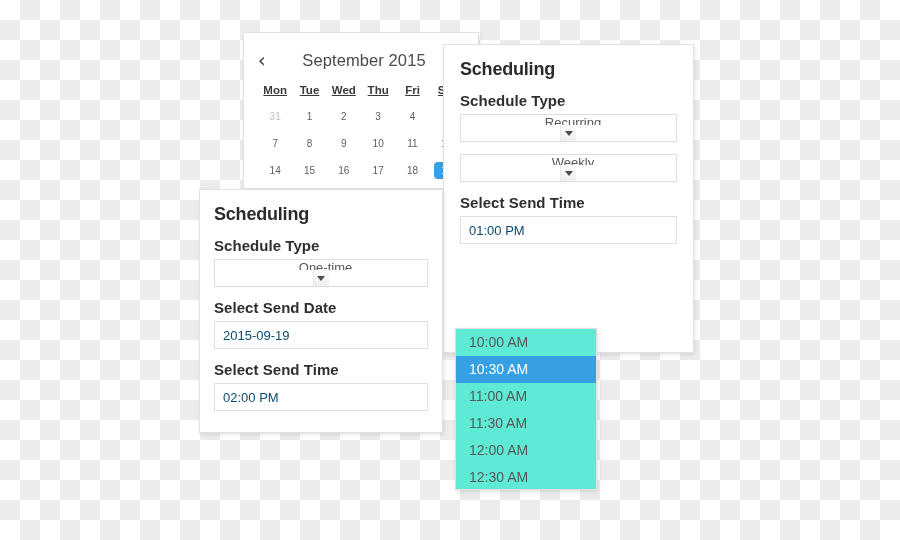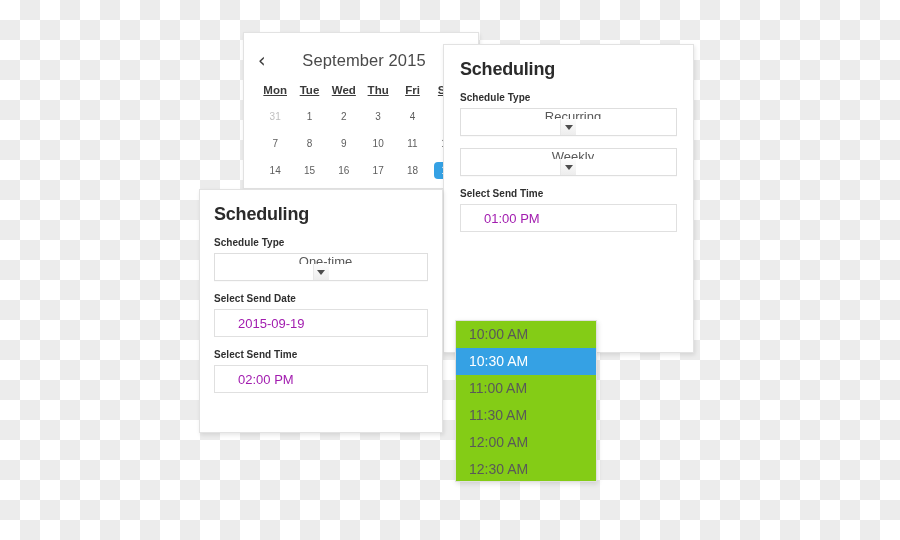--- a/index.html
+++ b/index.html
@@ -124,21 +124,21 @@
   .panel-title {
     font-size: 18px;
     font-weight: bold;
     color: #2b2b2b;
     letter-spacing: -0.2px;
     margin-bottom: 12px;
   }
 
   .field { margin-bottom: 12px; }
   .field-label {
-    font-size: 10px;
+    font-size: 15px;
     font-weight: bold;
     color: #2f2f2f;
     margin-bottom: 5px;
     letter-spacing: 0.05px;
   }
 
   
   .select-ctl {
     position: relative;
     height: 28px;
@@ -178,34 +178,34 @@
   }
 
   
   .text-ctl {
     height: 28px;
     border: 1px solid #e0e0e0;
     background: #ffffff;
     display: flex;
     align-items: center;
     font-size: 13px;
-    color: #a21caf;
-    padding-left: 23px;
+    color: #0c4a6e;
+    padding-left: 8px;
     cursor: text;
   }
 
   
   #time-dropdown {
     position: absolute;
     left: 455px;
-    top: 320px;
+    top: 328px;
     width: 142px;
     height: 162px;
     z-index: 4;
-    background: #84cc16;
+    background: #5eead4;
     border: 1px solid #e0e0e0;
     box-shadow: 1px 2px 5px rgba(0,0,0,0.12);
     overflow: hidden;
   }
   .dd-item {
     height: 27px;
     line-height: 27px;
     padding-left: 13px;
     font-size: 14px;
     color: #595959;

